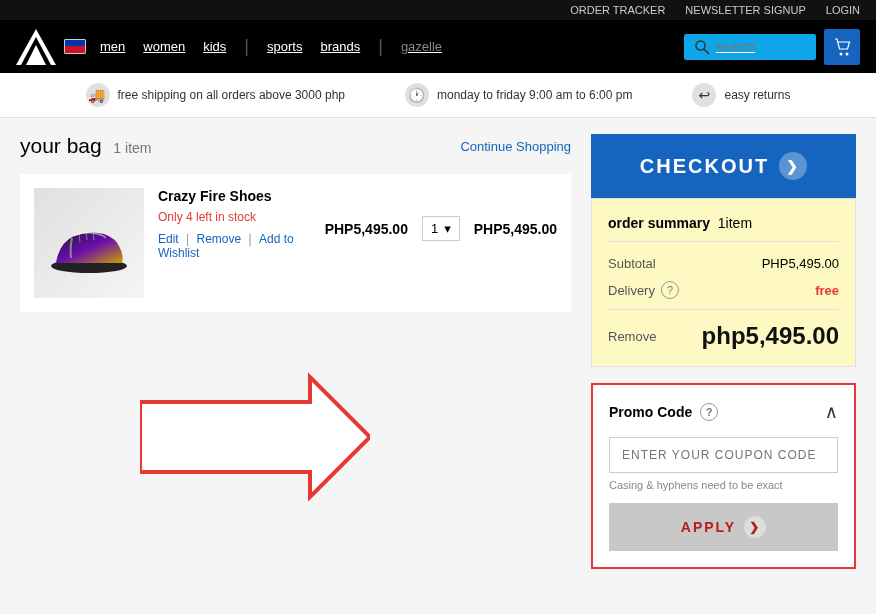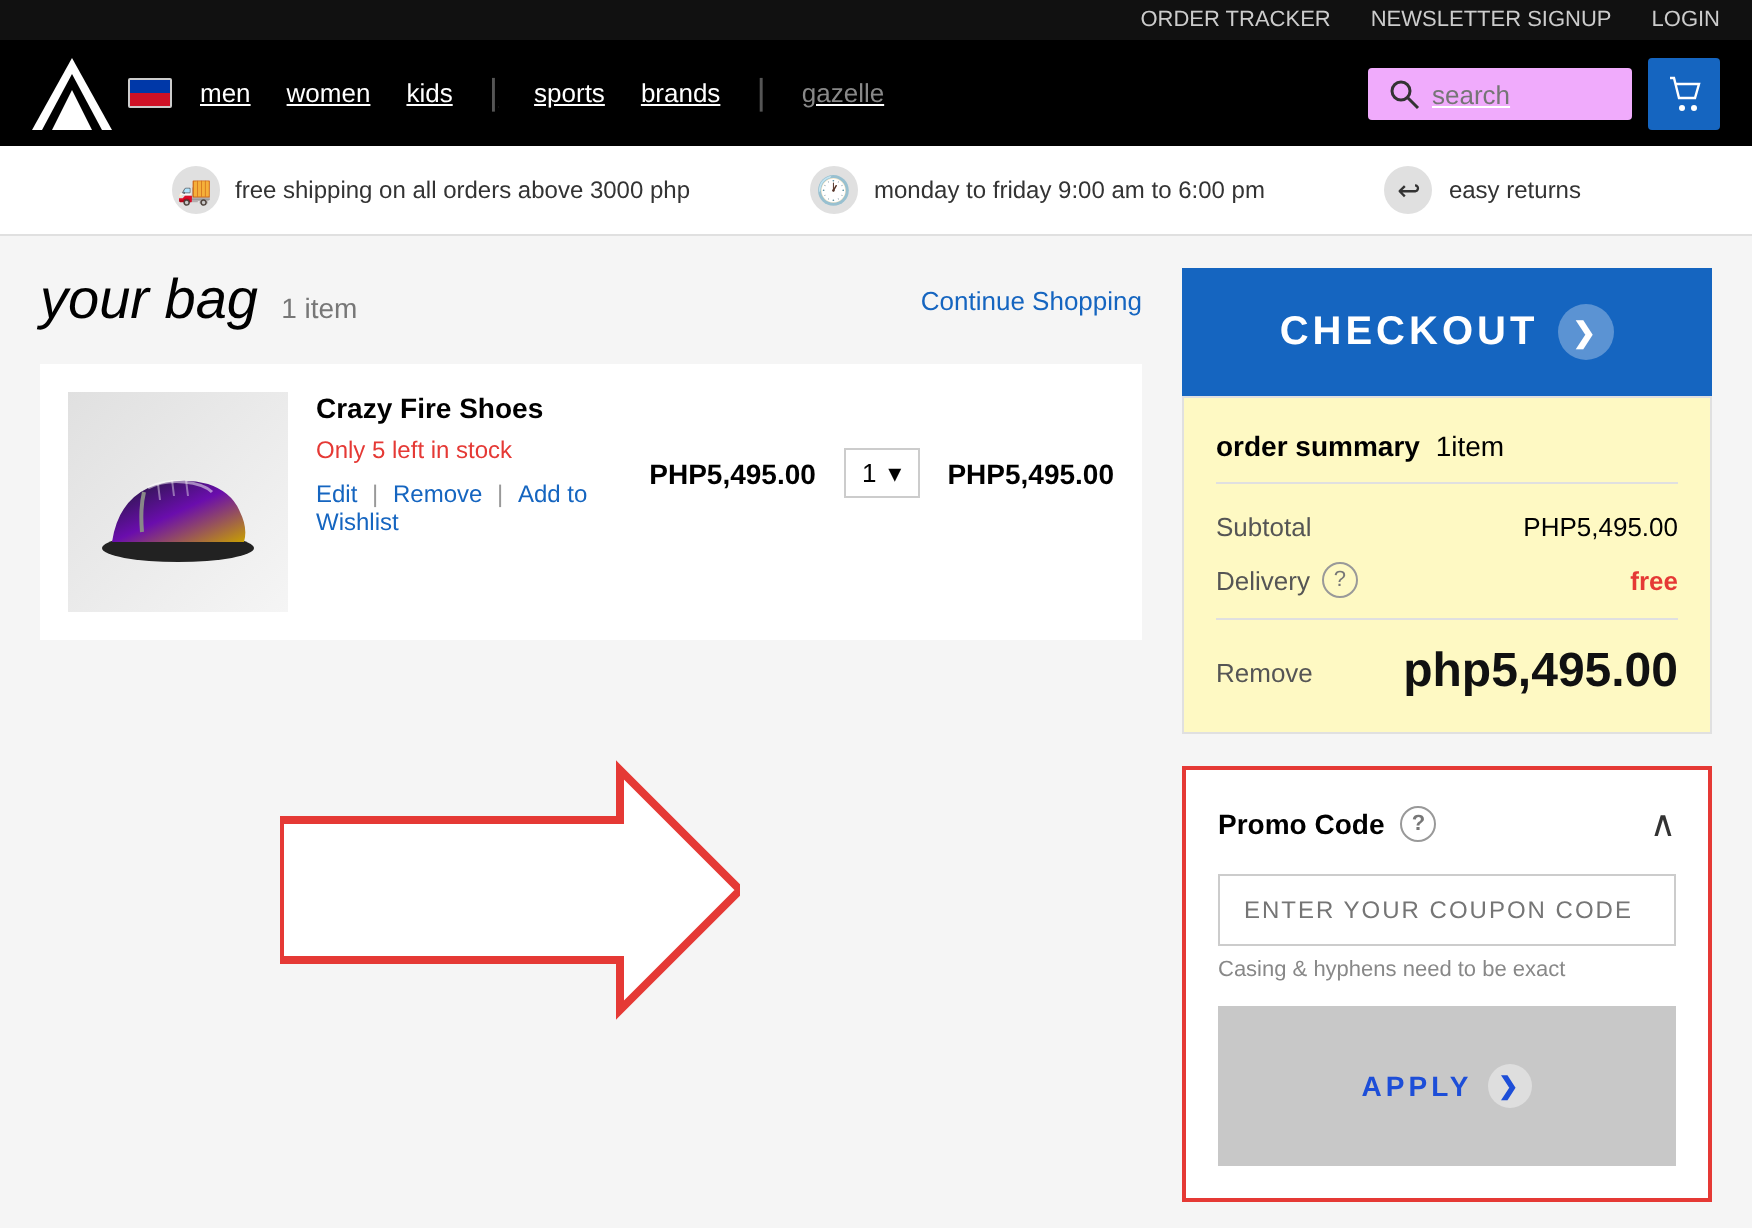--- a/index.html
+++ b/index.html
@@ -43,22 +43,22 @@
       color: #555;
       font-size: 18px;
     }
     .nav-right {
       display: flex;
       align-items: center;
       gap: 8px;
     }
     .search-box {
       display: flex;
-      align-items: flex-end;
-      background: #f0abfc;
+      align-items: center;
+      background: #0ea5e9;
       border-radius: 2px;
       padding: 5px 10px;
       gap: 6px;
     }
     .search-box input {
       border: none;
       outline: none;
       font-size: 13px;
       width: 90px;
       background: transparent;
@@ -116,23 +116,22 @@
     .left-col {
       flex: 1;
     }
     .bag-header {
       display: flex;
       align-items: center;
       justify-content: space-between;
       margin-bottom: 16px;
     }
     .bag-title {
-      font-size: 28px;
+      font-size: 21px;
       font-weight: 400;
-      font-style: italic;
     }
     .bag-count {
       font-size: 14px;
       color: #777;
       margin-left: 8px;
     }
     .continue-shopping {
       color: #1565c0;
       text-decoration: none;
       font-size: 13px;
@@ -292,23 +291,23 @@
       outline: none;
       margin-bottom: 6px;
     }
     .promo-hint {
       font-size: 11px;
       color: #888;
       margin-bottom: 12px;
     }
     .apply-btn {
       background: #c8c8c8;
-      color: #1d4ed8;
+      color: #b91c1c;
       width: 100%;
-      padding: 29px;
+      padding: 13px;
       border: none;
       font-size: 14px;
       font-weight: bold;
       letter-spacing: 2px;
       cursor: pointer;
       display: flex;
       align-items: center;
       justify-content: center;
       gap: 8px;
     }
@@ -437,21 +436,21 @@
             <line x1="35" y1="26" x2="36" y2="34" stroke="#fff" stroke-width="1" opacity="0.4"></line>
             <line x1="42" y1="24" x2="43" y2="32" stroke="#fff" stroke-width="1" opacity="0.4"></line>
             <line x1="49" y1="24" x2="50" y2="32" stroke="#fff" stroke-width="1" opacity="0.4"></line>
 
             <path d="M28 30 Q26 38 27 50" stroke="#888" stroke-width="2" fill="none"></path>
           </svg>
         </div>
 
         <div class="product-details">
           <div class="product-name">Crazy Fire Shoes</div>
-          <div class="stock-warning">Only 5 left in stock</div>
+          <div class="stock-warning">Only 4 left in stock</div>
           <div class="product-actions">
             <a href="#">Edit</a>
             <span> | </span>
             <a href="#">Remove</a>
             <span> | </span>
             <a href="#">Add to Wishlist</a>
           </div>
         </div>
 
         <div class="product-price">

